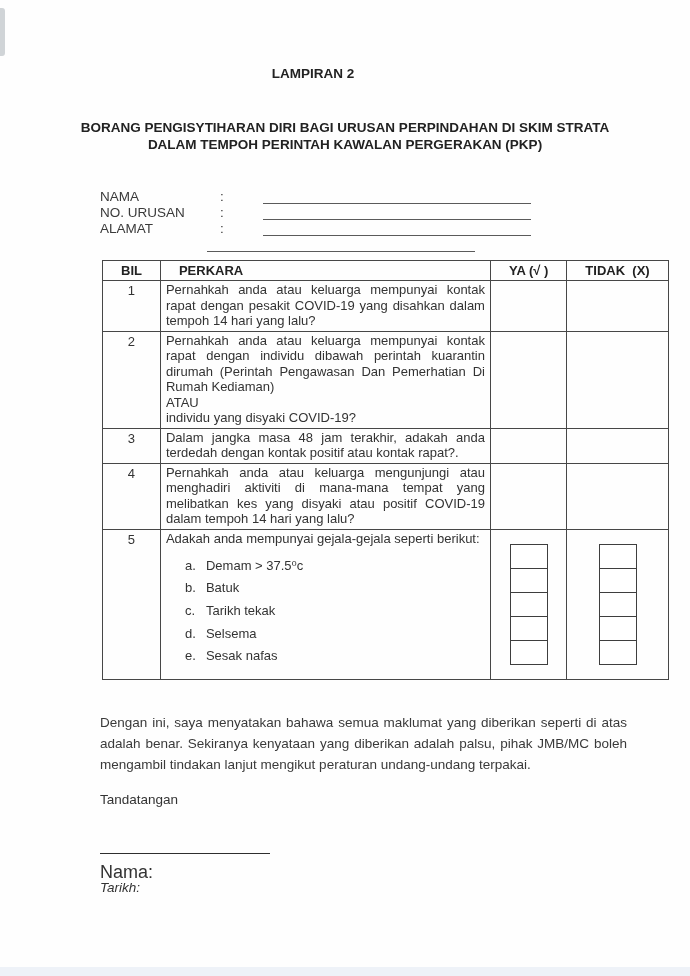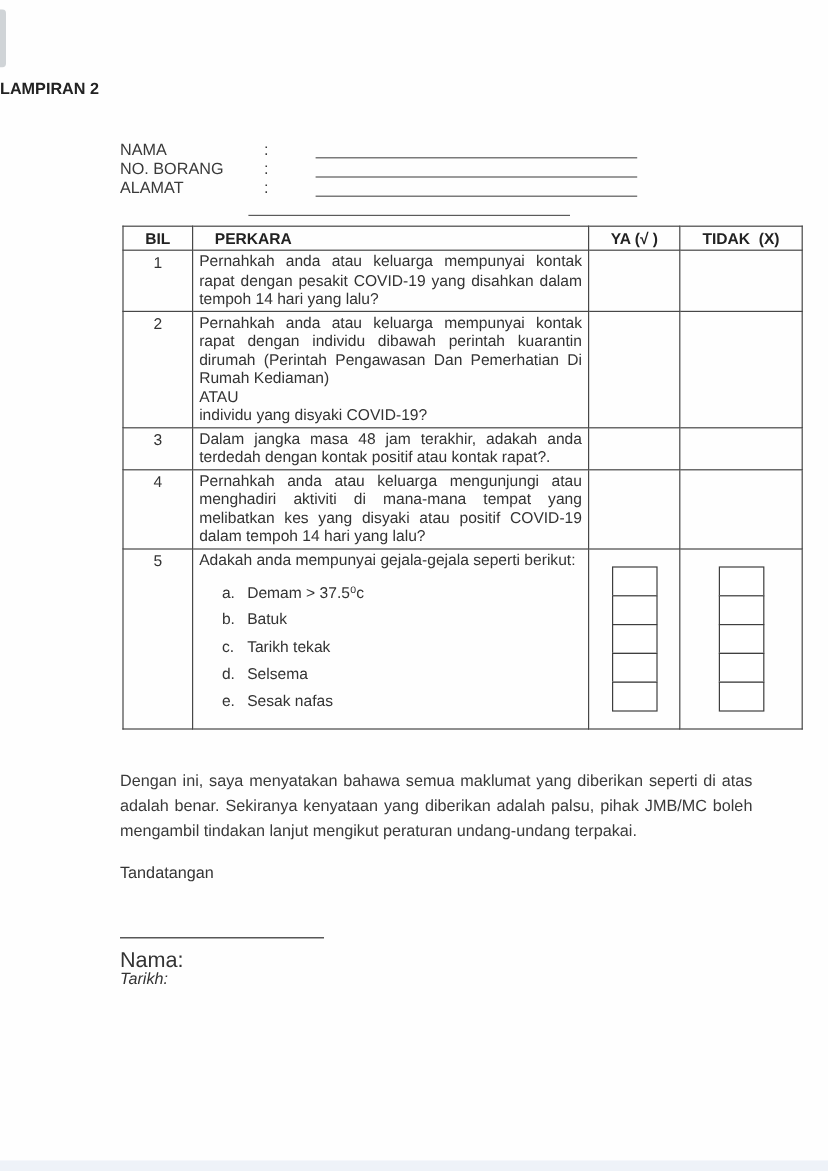--- a/index.html
+++ b/index.html
@@ -19,21 +19,21 @@
     width: 5px; height: 48px;
     background: #aab0b6; opacity: 0.55;
     border-radius: 0 3px 3px 0;
   }
   .scan-strip-bottom {
     position: absolute; left: 0; bottom: 0;
     width: 100%; height: 9px;
     background: #eef2f8;
   }
   .lampiran {
-    text-align: left;
+    text-align: center;
     padding-right: 64px;
     font-weight: bold;
     font-size: 13.5px;
     line-height: 15px;
     color: #222;
   }
   .title {
     margin-top: 39px;
     text-align: center;
     font-weight: bold;
@@ -132,29 +132,33 @@
 </style>
 </head>
 <body>
 
 <div class="page">
 
   <div class="scan-mark-topleft"></div>
 
   <div class="lampiran">LAMPIRAN 2</div>
 
+  <div class="title">
+    <div>BORANG PENGISYTIHARAN DIRI BAGI URUSAN PERPINDAHAN DI SKIM STRATA</div>
+    <div>DALAM TEMPOH PERINTAH KAWALAN PERGERAKAN (PKP)</div>
+  </div>
 
   <div class="identity">
     <div class="id-row">
       <span class="id-label">NAMA</span>
       <span class="id-colon">:</span>
       <span class="id-line"></span>
     </div>
     <div class="id-row">
-      <span class="id-label">NO. BORANG</span>
+      <span class="id-label">NO. URUSAN</span>
       <span class="id-colon">:</span>
       <span class="id-line"></span>
     </div>
     <div class="id-row">
       <span class="id-label">ALAMAT</span>
       <span class="id-colon">:</span>
       <span class="id-line"></span>
     </div>
     <div class="id-row extra">
       <span class="id-line"></span>

